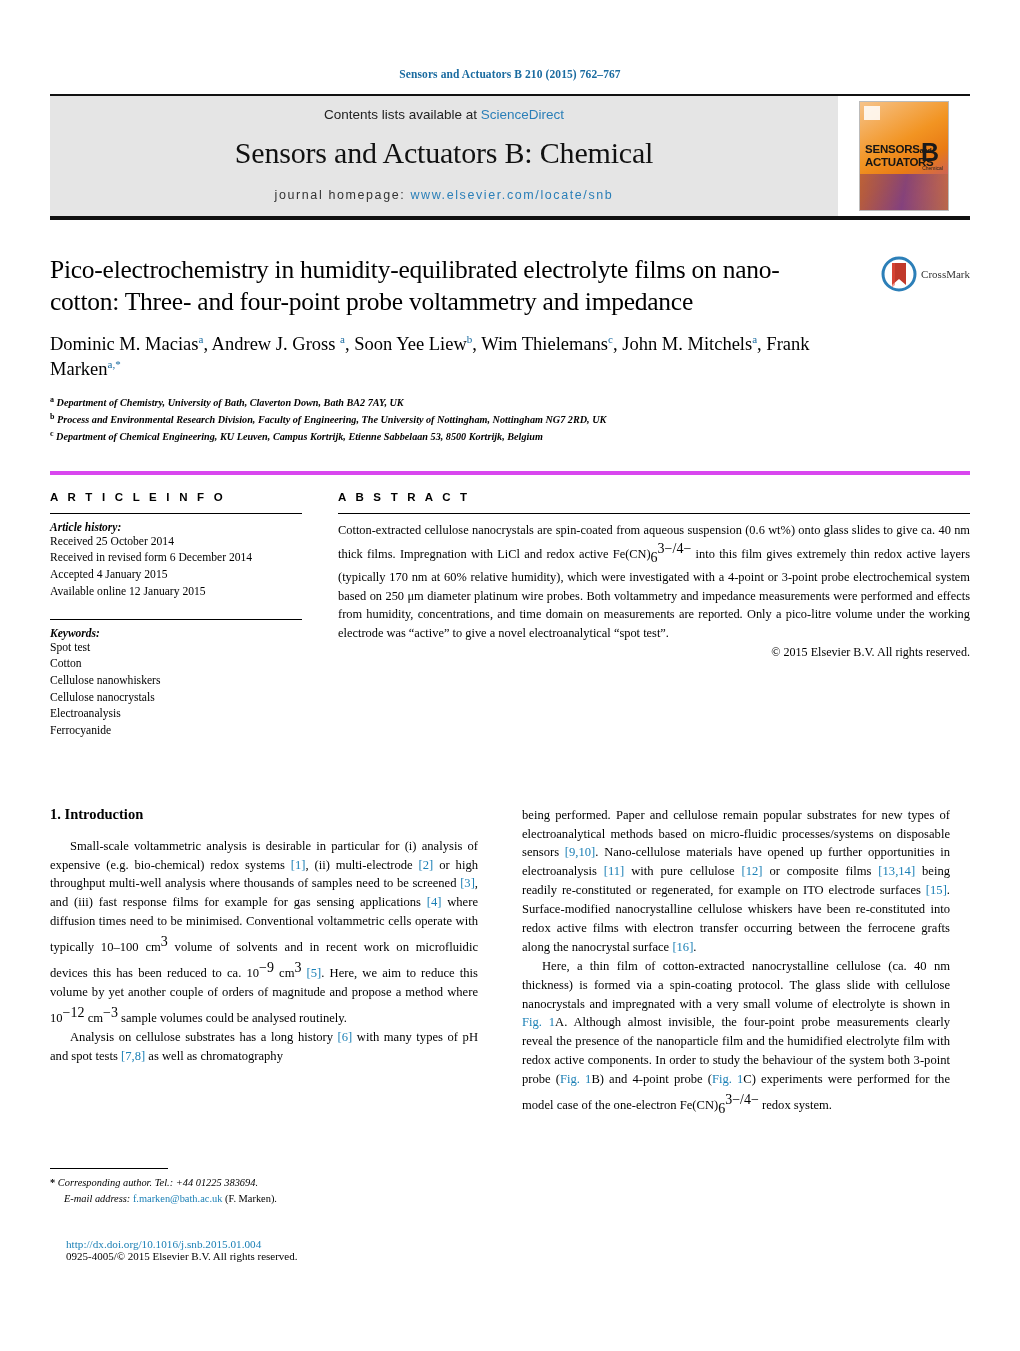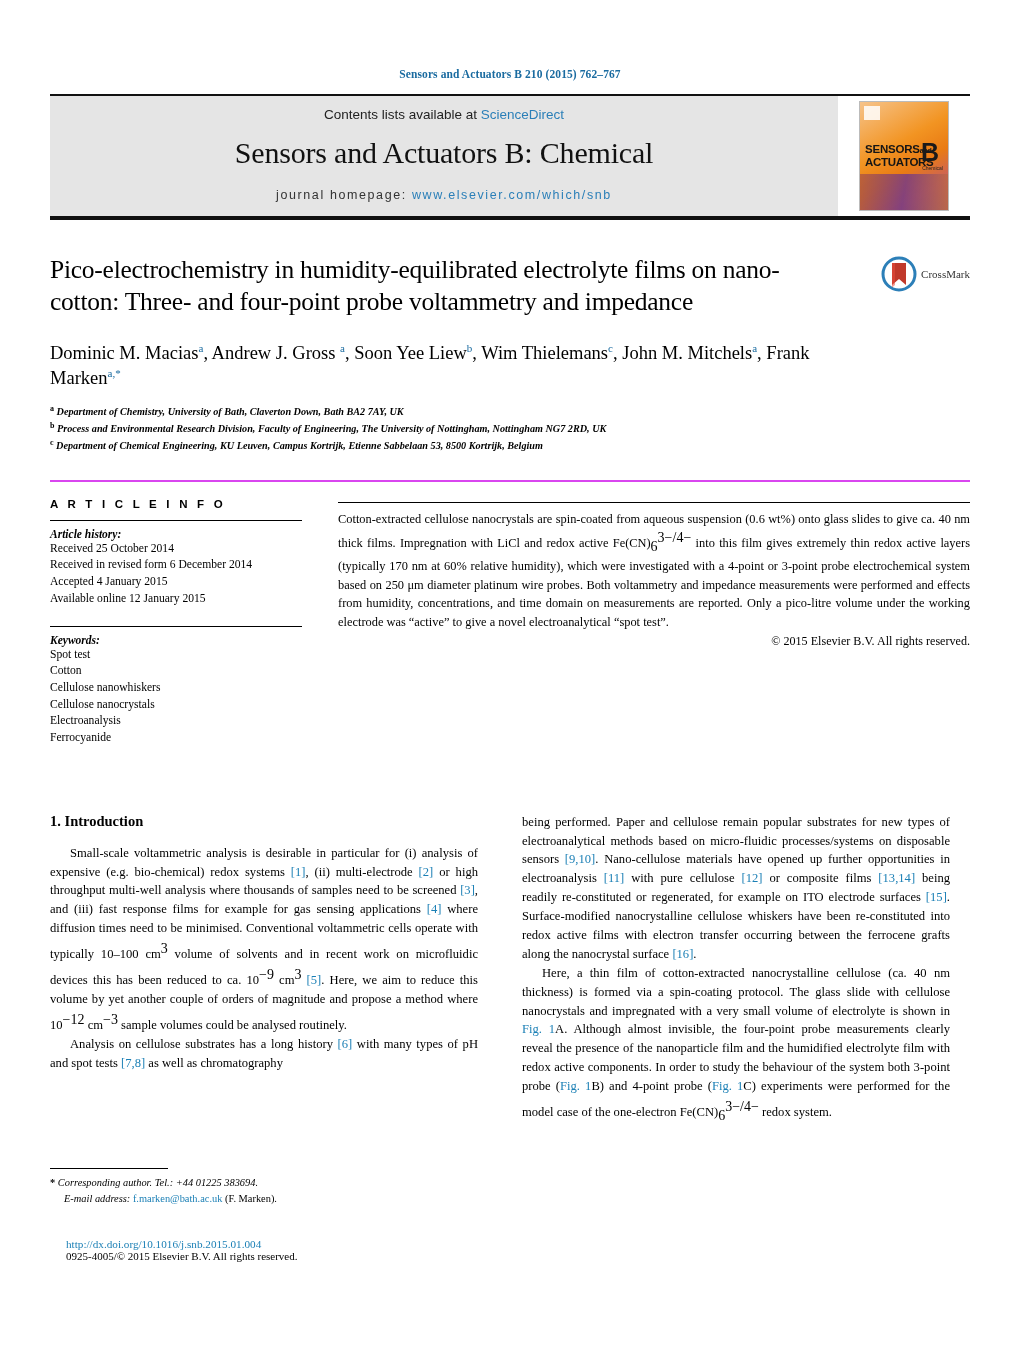--- a/index.html
+++ b/index.html
@@ -169,21 +169,21 @@
   h1.article-title {
     font-family: "Liberation Serif", serif;
     font-size: 25.5px;
     font-weight: normal;
     line-height: 1.26;
     margin: 0;
     padding-right: 130px;
     letter-spacing: -0.25px;
   }
   .authors {
-    margin-top: 23px;
+    margin-top: 14px;
     font-family: "Liberation Serif", serif;
     font-size: 18.5px;
     line-height: 1.34;
     padding-right: 130px;
   }
   .authors sup { font-size: 11px; color: #1a6ba0; vertical-align: super; }
   .affiliations {
     margin-top: 12px;
     font-family: "Liberation Serif", serif;
     font-style: italic;
@@ -191,21 +191,21 @@
     font-weight: bold;
     line-height: 1.52;
   }
   .affiliations .mark { font-style: normal; font-size: 8px; vertical-align: super; }
 
   
   .info-abstract {
     margin: 26px 50px 0 50px;
     display: flex;
     gap: 36px;
-    border-top: 2px solid #d946ef;
+    border-top: 4px solid #d946ef;
     padding-top: 0;
   }
   .col-info { width: 252px; flex: 0 0 252px; padding-top: 16px; }
   .col-abs  { flex: 1 1 auto; padding-top: 16px; }
   .sec-head {
     font-family: "Liberation Sans", sans-serif;
     font-size: 11.5px;
     font-weight: bold;
     letter-spacing: 3.2px;
     margin-bottom: 10px;
@@ -304,21 +304,21 @@
   <div class="masthead">
 
 
     <div class="journal-cell">
       <div class="contents-line">
         <span>Contents lists available at </span><span class="sd">ScienceDirect</span>
       </div>
       <div class="journal-title">Sensors and Actuators B: Chemical</div>
       <div class="homepage-line">
         <span>journal homepage:</span>
-        <span class="url">www.elsevier.com/which/snb</span>
+        <span class="url">www.elsevier.com/locate/snb</span>
       </div>
     </div>
 
     <div class="cover-cell">
       <div class="cover-img">
         <div class="els-mini"></div>
         <div class="bottomfx"></div>
         <div class="c-t1">
           <span>SENSORS</span><span class="c-and">and</span>
         </div>
@@ -363,20 +363,21 @@
         <div class="kw-line">Spot test</div>
         <div class="kw-line">Cotton</div>
         <div class="kw-line">Cellulose nanowhiskers</div>
         <div class="kw-line">Cellulose nanocrystals</div>
         <div class="kw-line">Electroanalysis</div>
         <div class="kw-line">Ferrocyanide</div>
       </div>
     </div>
 
     <div class="col-abs">
+      <div class="sec-head">A B S T R A C T</div>
       <div class="rule-thin"></div>
       <div class="abstract-body">Cotton-extracted cellulose nanocrystals are spin-coated from aqueous suspension (0.6 wt%) onto glass slides to give ca. 40 nm thick films. Impregnation with LiCl and redox active Fe(CN)<sub>6</sub><sup>3−/4−</sup> into this film gives extremely thin redox active layers (typically 170 nm at 60% relative humidity), which were investigated with a 4-point or 3-point probe electrochemical system based on 250 μm diameter platinum wire probes. Both voltammetry and impedance measurements were performed and effects from humidity, concentrations, and time domain on measurements are reported. Only a pico-litre volume under the working electrode was “active” to give a novel electroanalytical “spot test”.</div>
       <div class="copyright">© 2015 Elsevier B.V. All rights reserved.</div>
     </div>
   </div>
 
   <div class="body-cols">
     <div class="bcol">
       <h2 class="sec-title">1.  Introduction</h2>
       <p class="body-p">Small-scale voltammetric analysis is desirable in particular for (i) analysis of expensive (e.g. bio-chemical) redox systems <span class="lnk">[1]</span>, (ii) multi-electrode <span class="lnk">[2]</span> or high throughput multi-well analysis where thousands of samples need to be screened <span class="lnk">[3]</span>, and (iii) fast response films for example for gas sensing applications <span class="lnk">[4]</span> where diffusion times need to be minimised. Conventional voltammetric cells operate with typically 10–100 cm<sup>3</sup> volume of solvents and in recent work on microfluidic devices this has been reduced to ca. 10<sup>−9</sup> cm<sup>3</sup> <span class="lnk">[5]</span>. Here, we aim to reduce this volume by yet another couple of orders of magnitude and propose a method where 10<sup>−12</sup> cm<sup>−3</sup> sample volumes could be analysed routinely.</p>

